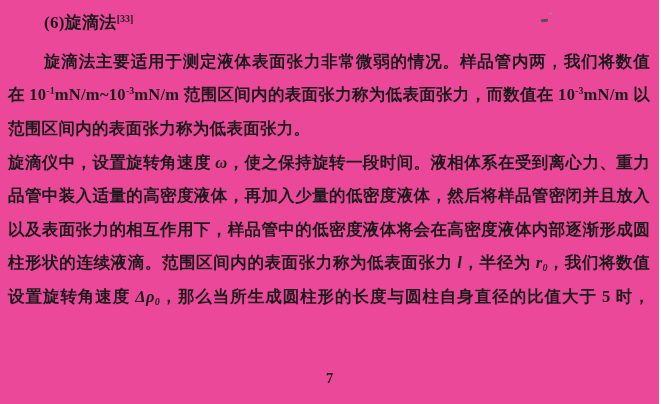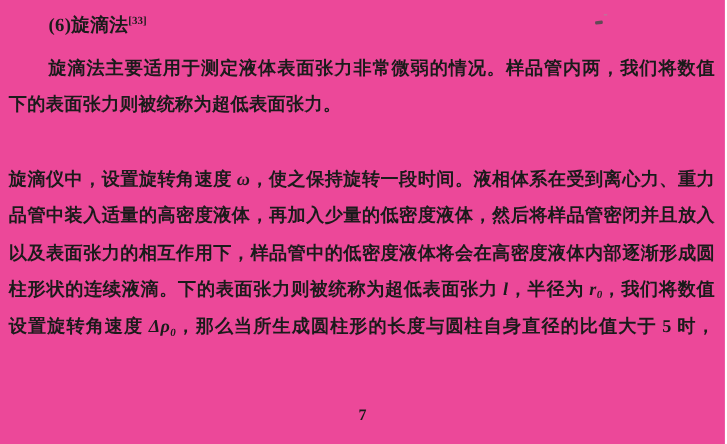--- a/index.html
+++ b/index.html
@@ -100,28 +100,29 @@
 <body>
 
 <div class="scan-page">
 
   <div class="content-block heading-block">
     <div class="line heading-line"><span>(6)旋滴法</span><span class="cite-sup">[33]</span></div>
   </div>
 
   <div class="content-block para-1">
       <div class="line indent just"><span>旋滴法主要适用于测定液体表面张力非常微弱的情况。样品管内两，我们将数值</span></div>
-      <div class="line"><span>下的表面张力则被统称为超低表面张力。</span></div>
+      <div class="line just"><span>在 10</span><sup>-1</sup><span>mN/m~10</span><sup>-3</sup><span>mN/m 范围区间内的表面张力称为低表面张力，而数值在 10</span><sup>-3</sup><span>mN/m 以</span></div>
+      <div class="line"><span>范围区间内的表面张力称为低表面张力。</span></div>
     </div>
 
   <div class="content-block para-2">
       <div class="line just"><span>旋滴仪中，设置旋转角速度 </span><span class="it">ω</span><span>，使之保持旋转一段时间。液相体系在受到离心力、重力</span></div>
       <div class="line just"><span>品管中装入适量的高密度液体，再加入少量的低密度液体，然后将样品管密闭并且放入</span></div>
       <div class="line just"><span>以及表面张力的相互作用下，样品管中的低密度液体将会在高密度液体内部逐渐形成圆</span></div>
-      <div class="line just"><span>柱形状的连续液滴。下的表面张力则被统称为超低表面张力 </span><span class="it">l</span><span>，半径为 </span><span class="it">r</span><sub class="it">0</sub><span>，我们将数值</span></div>
+      <div class="line just"><span>柱形状的连续液滴。范围区间内的表面张力称为低表面张力 </span><span class="it">l</span><span>，半径为 </span><span class="it">r</span><sub class="it">0</sub><span>，我们将数值</span></div>
       <div class="line just"><span>设置旋转角速度 </span><span class="it">Δρ</span><sub class="it">0</sub><span>，那么当所生成圆柱形的长度与圆柱自身直径的比值大于 5 时，</span></div>
     </div>
 
   <div class="page-number">7</div>
 
   <div class="ink-dash"></div>
   <div class="ink-speck"></div>
 
 </div>
 

